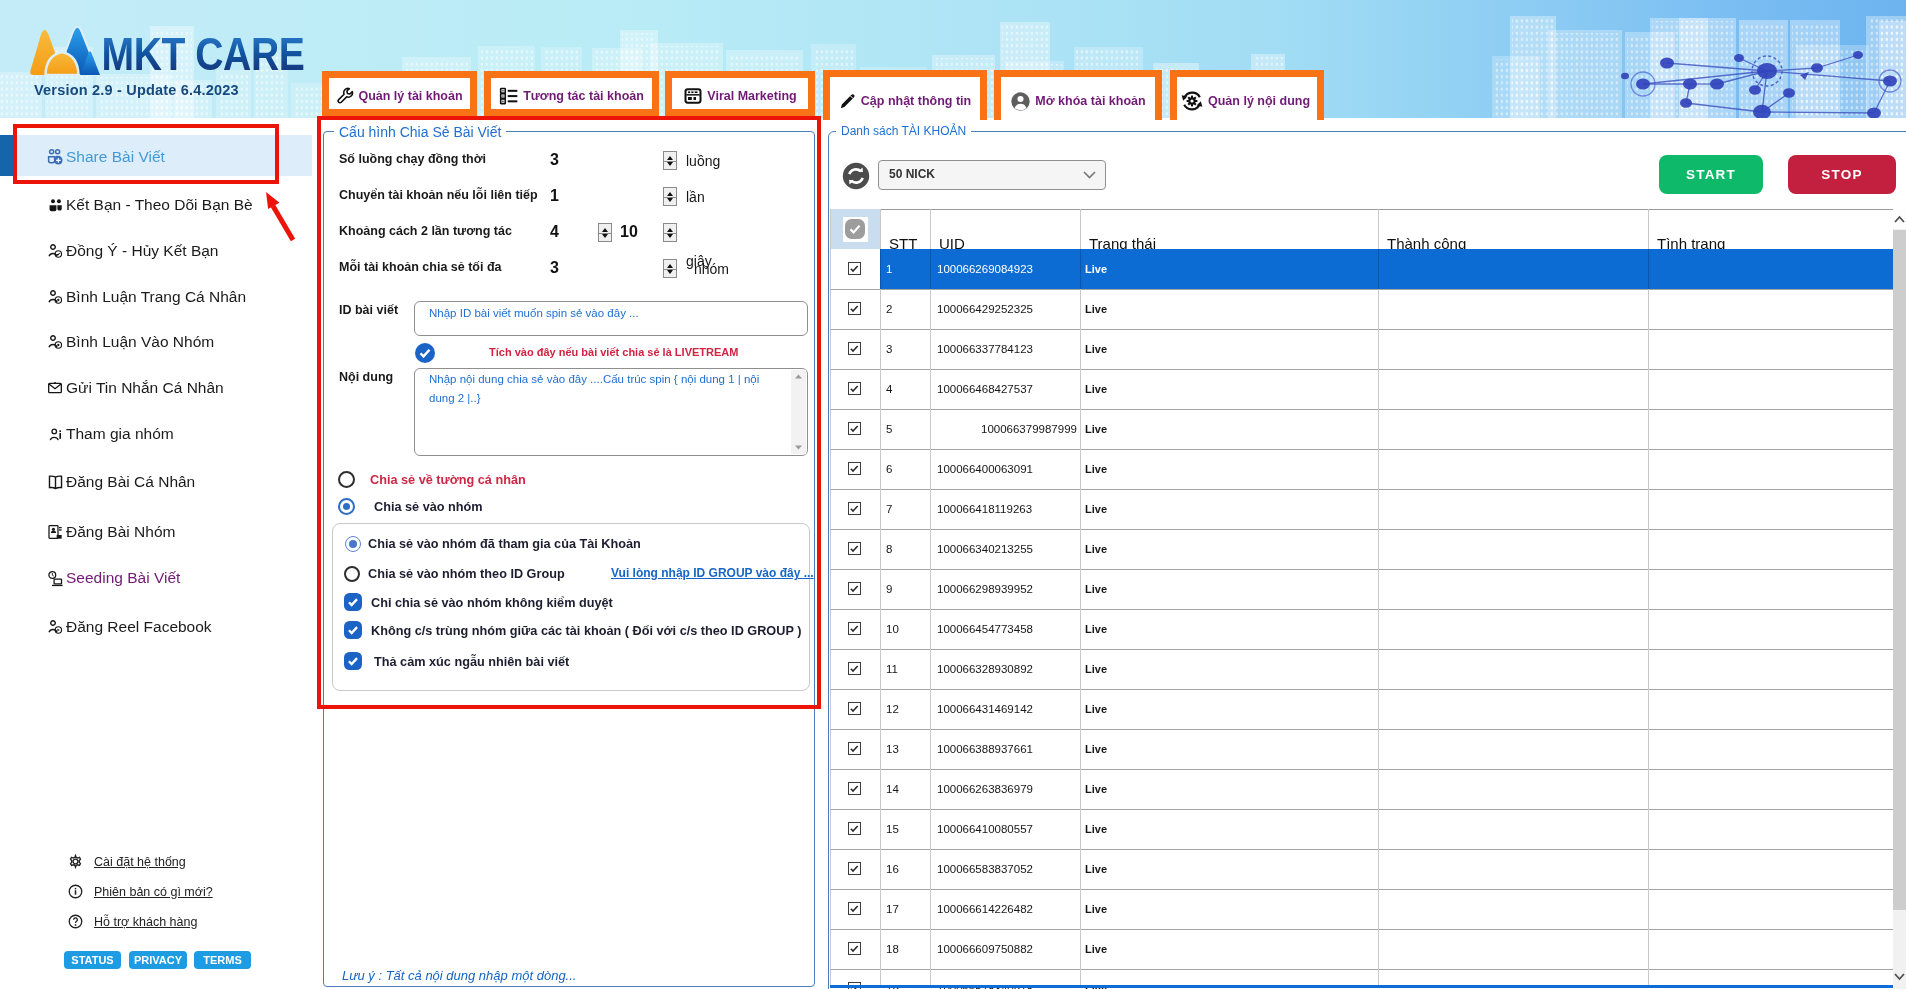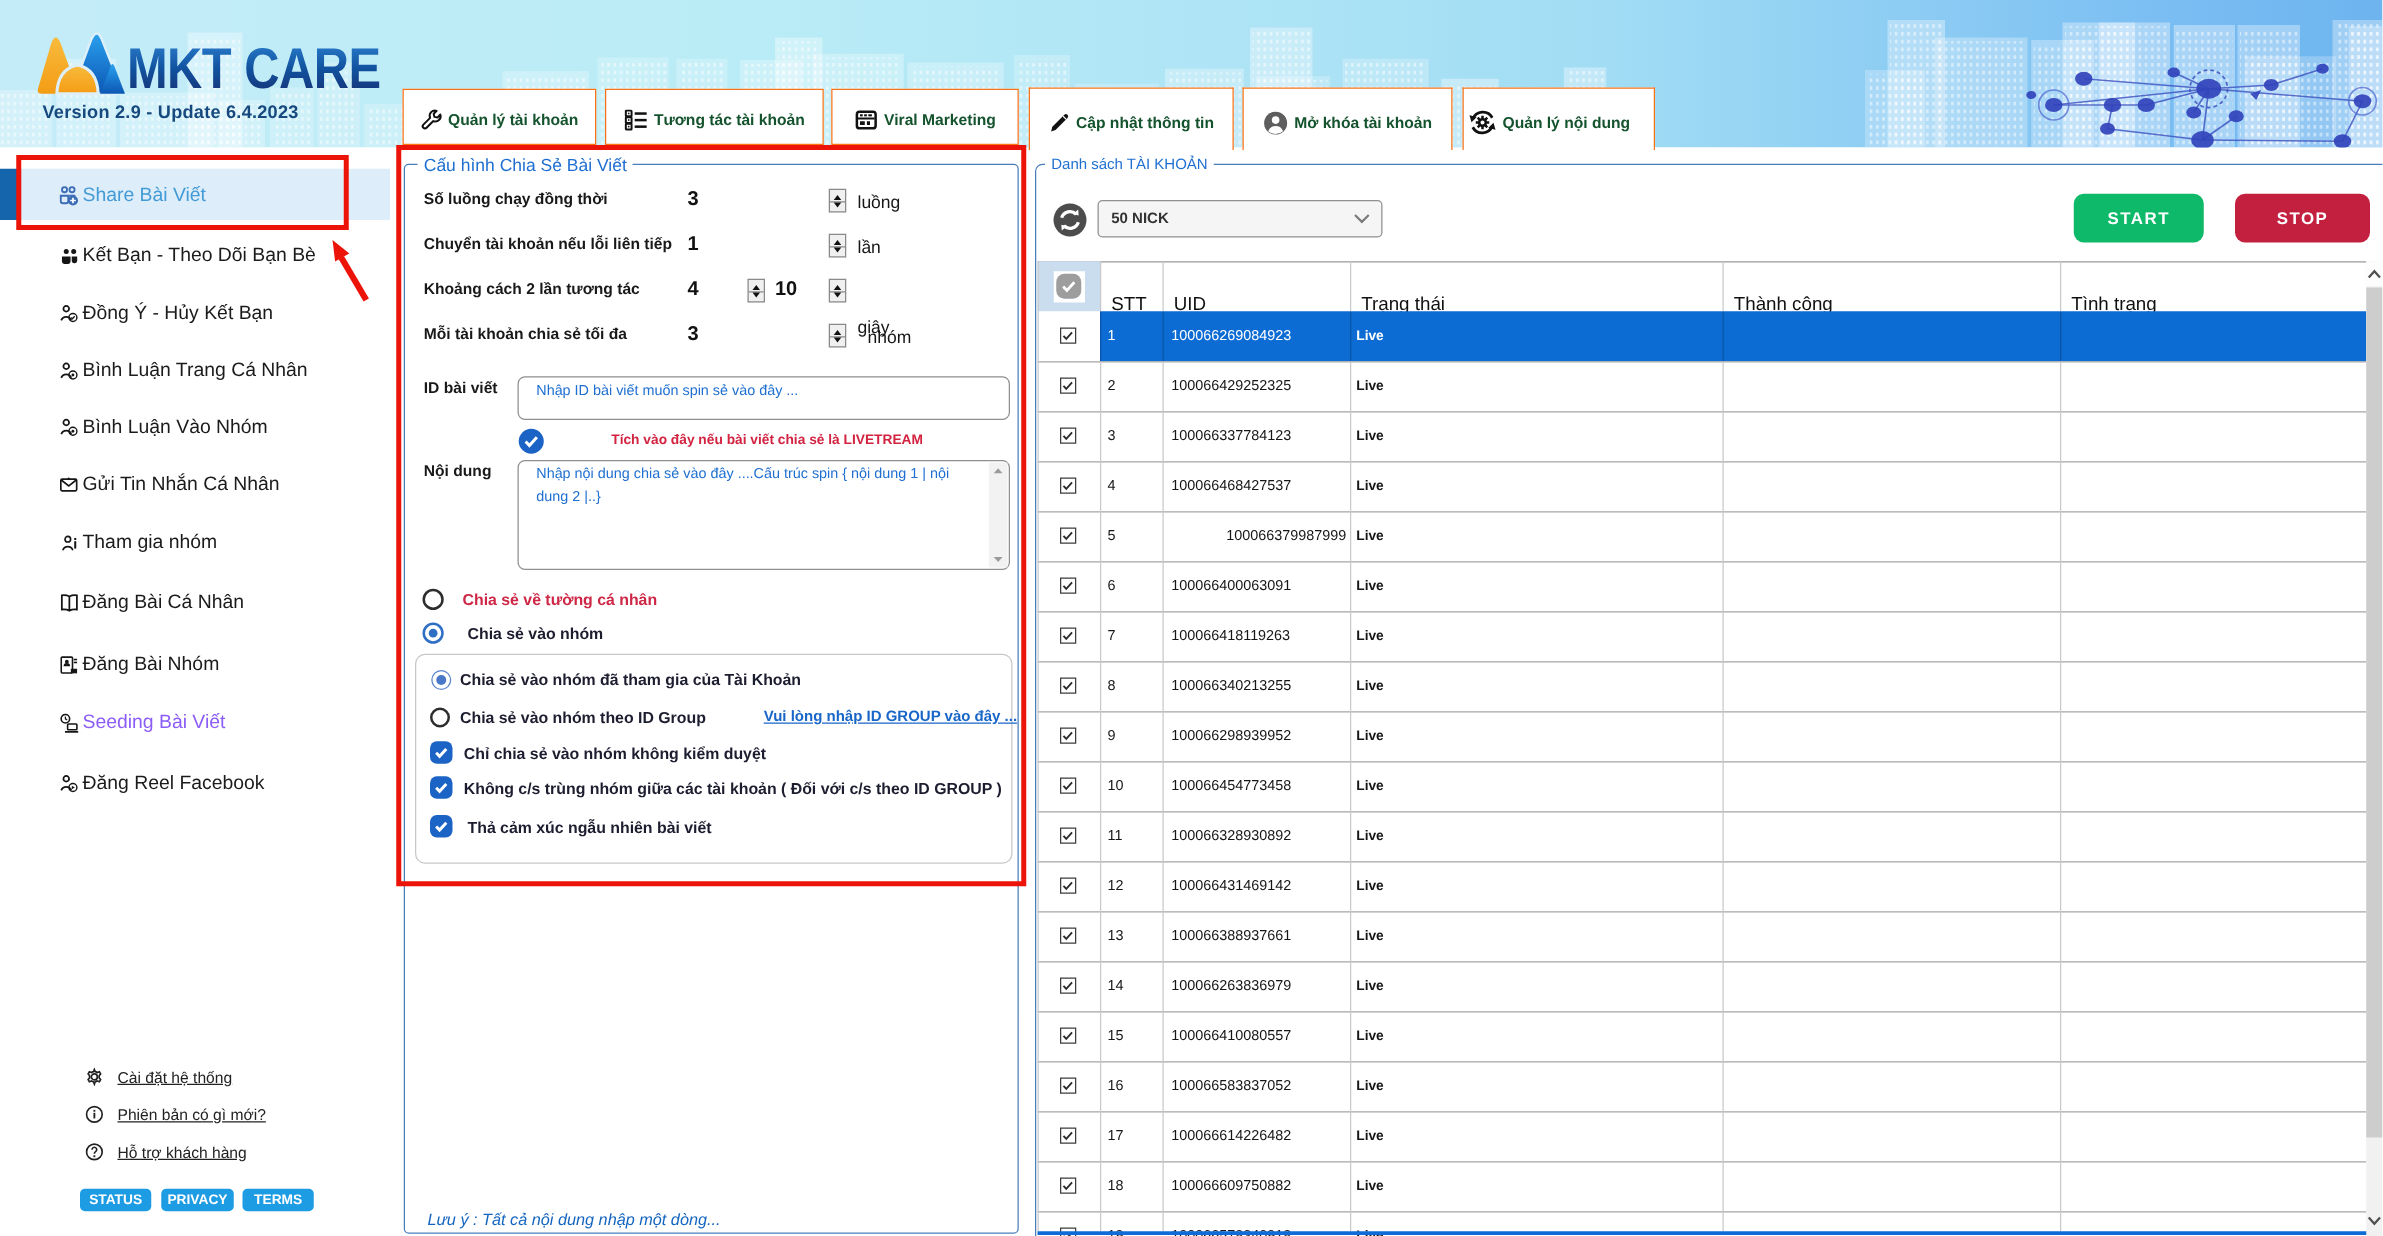--- a/index.html
+++ b/index.html
@@ -1,22 +1,22 @@
 <!DOCTYPE html>
 <html><head>
 <meta charset="utf-8">
 <style>
 *{margin:0;padding:0;box-sizing:border-box;}
 html,body{width:1906px;height:989px;overflow:hidden;background:#fff;
   font-family:"Liberation Sans",sans-serif;}
 #app{position:relative;width:1906px;height:989px;overflow:hidden;}
 .abs{position:absolute;}
 #hdr{left:0;top:0;width:1906px;height:118px;}
-.tab{position:absolute;background:#fff;border:1px solid #f97316;display:flex;
-  align-items:center;justify-content:center;gap:4px;font-size:12.5px;font-weight:700;color:#14532d;white-space:nowrap;padding-top:5px;}
+.tab{position:absolute;background:#fff;border:7px solid #f97316;display:flex;
+  align-items:center;justify-content:center;gap:4px;font-size:12.5px;font-weight:700;color:#701a75;white-space:nowrap;padding-top:5px;}
 .mi{position:absolute;left:0;width:310px;height:40px;display:flex;align-items:center;}
 .mi .ic{position:absolute;left:45px;width:20px;height:20px;display:flex;align-items:center;justify-content:center;}
 .mi .tx{position:absolute;left:66px;font-size:15.5px;color:#1b1b1b;white-space:nowrap;}
 #selbar{left:0;top:135px;width:17px;height:41px;background:#1565ad;}
 #selbg{left:17px;top:135px;width:295px;height:41px;background:#ddeefa;}
 .bi{position:absolute;display:flex;align-items:center;}
 .bi .tx{margin-left:11px;font-size:12.5px;color:#222;text-decoration:underline;}
 .btn-s{position:absolute;height:18px;background:#1d9ce3;color:#fff;font-weight:700;
   display:flex;align-items:center;justify-content:center;border-radius:4px;font-size:11px;}
 .legend{position:absolute;background:#fff;color:#1e6fd1;padding:0 5px;white-space:nowrap;}
@@ -398,21 +398,21 @@
     </div>
     <div class="mi" style="top:558px;">
       <span class="ic">
         <svg width="17" height="17" viewBox="0 0 24 24">
           <circle cx="7.5" cy="7" r="4.8" fill="none" stroke="#161616" stroke-width="1.8"></circle>
           <path d="M7.5 4.4 v2.8 l2 1.3" stroke="#161616" stroke-width="1.4" fill="none"></path>
           <rect x="10" y="13" width="10.5" height="6.5" rx="0.8" fill="none" stroke="#161616" stroke-width="1.8"></rect>
           <line x1="7" y1="21.8" x2="22" y2="21.8" stroke="#161616" stroke-width="1.9"></line>
         </svg>
       </span>
-      <span class="tx" style="color:#8b5cf6">Seeding Bài Viết</span>
+      <span class="tx" style="color:#701a75">Seeding Bài Viết</span>
     </div>
     <div class="mi" style="top:607px;">
       <span class="ic">
         <svg width="16" height="16" viewBox="0 0 24 24">
           <g fill="none" stroke="#161616" stroke-width="2.1">
             <circle cx="9" cy="6" r="3.4"></circle>
             <path d="M3 20 a6.4 6.4 0 0 1 12 0"></path>
           </g>
           <circle cx="17" cy="16.5" r="4.8" fill="none" stroke="#161616" stroke-width="1.7"></circle>
           <path d="M15.7 14.5 L19.3 16.5 L15.7 18.5 Z" fill="#161616"></path>

